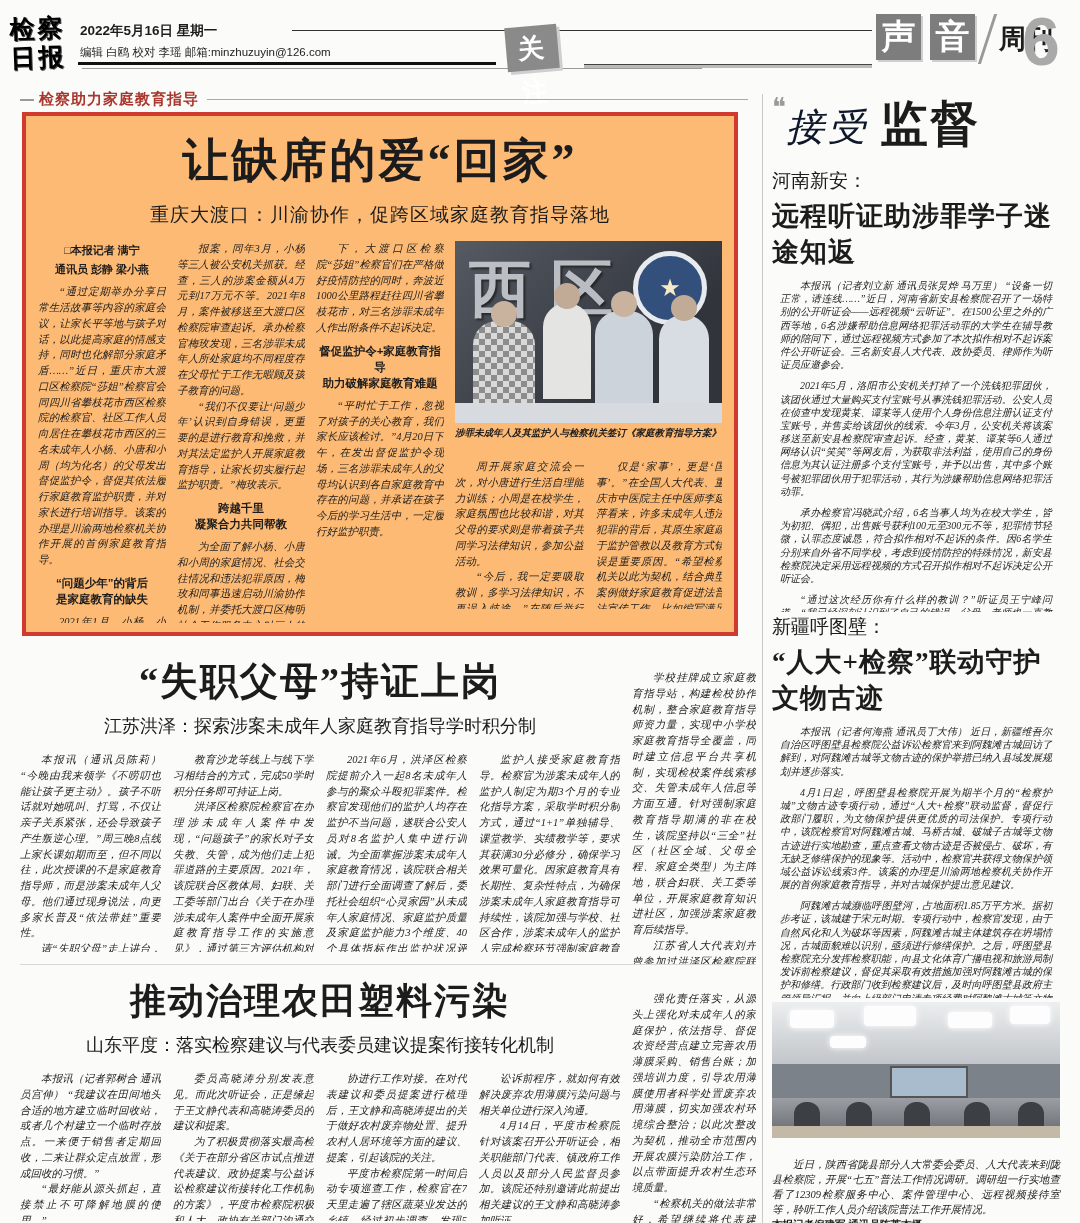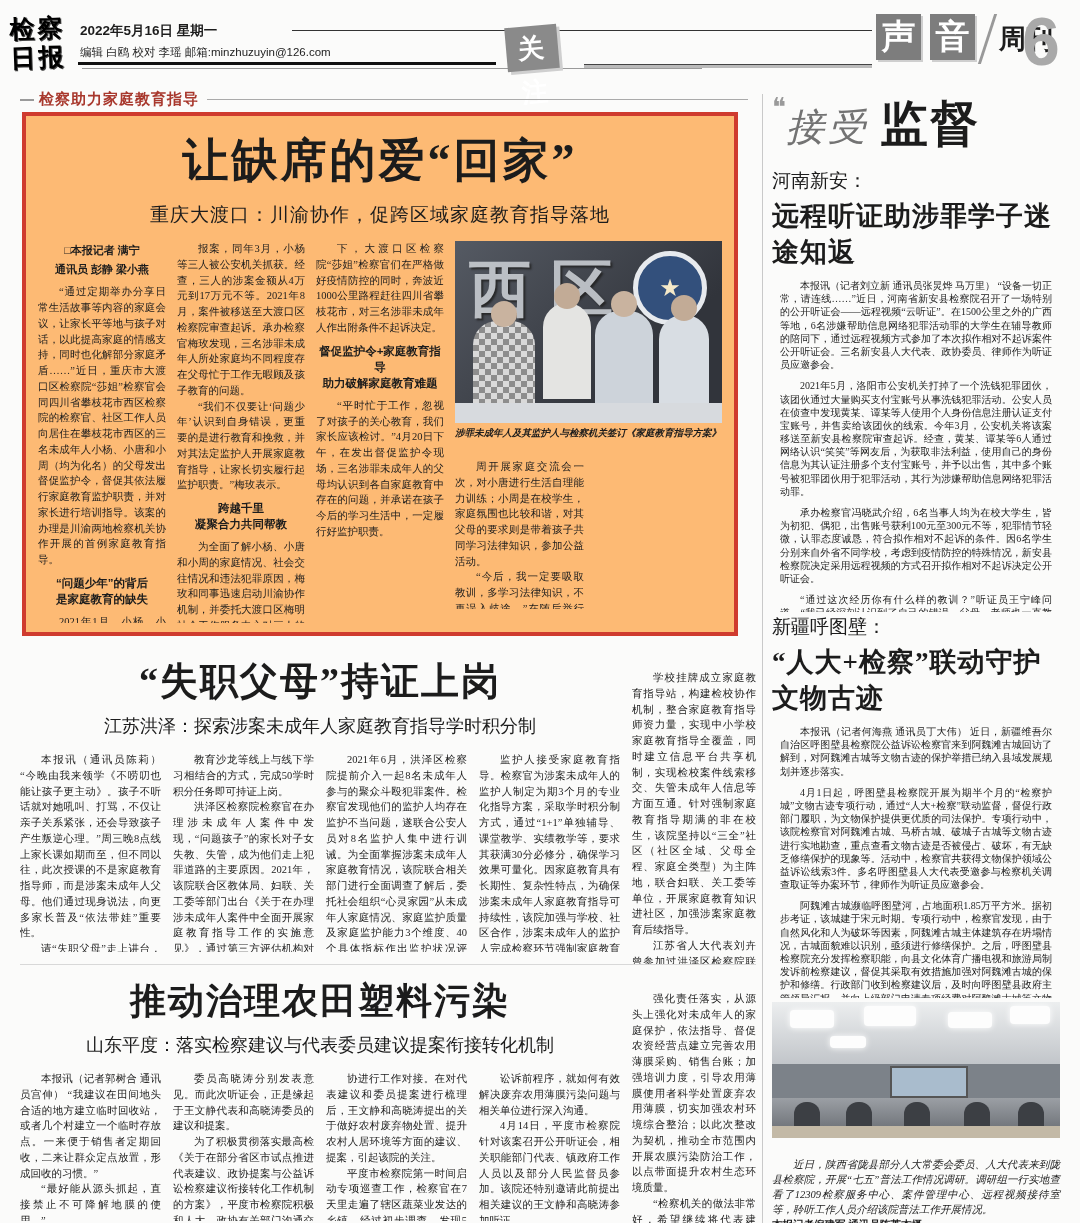--- a/index.html
+++ b/index.html
@@ -40,38 +40,38 @@
   .kicker-line{flex:1;height:1px;background:#aaa;}
   .lead-box{position:absolute;left:22px;top:112px;width:716px;height:524px;border:4px solid #cf3b2f;
         background:#fdba74;box-sizing:border-box;padding:8px 12px;}
   .lead-headline{text-align:center;font-size:46px;font-weight:bold;letter-spacing:3px;margin-top:6px;}
   .lead-subhead{text-align:center;font-size:19px;margin-top:10px;letter-spacing:1px;}
   .lead-body{display:flex;gap:11px;margin-top:13px;height:382px;overflow:hidden;}
   .lead-col{width:128px;flex:none;overflow:hidden;font-size:10.5px;line-height:1.5;}
   .lead-right{width:268px;flex:none;}
   .byline{text-align:center;font-weight:bold;font-size:11px;line-height:1.7;margin-bottom:6px;
         font-family:"Liberation Sans",sans-serif;}
-  .para{margin:0;text-indent:2em;text-align:justify;}
+  .para{margin:0;text-indent:2em;text-align:justify;font-style:italic;}
   .subhd{white-space:pre-line;text-align:center;font-weight:bold;font-size:11.5px;margin:7px 0;
         font-family:"Liberation Sans",sans-serif;line-height:1.4;}
   
   .photo-main{position:relative;width:268px;height:182px;overflow:hidden;
         background:linear-gradient(135deg,#555a63,#31343b 70%);}
   .wallchar{position:absolute;color:#cfd3d8;font-size:62px;font-weight:bold;opacity:.85;
         text-shadow:2px 2px 2px #222;}
   .emblem{position:absolute;right:16px;top:10px;width:64px;height:64px;border-radius:50%;
         background:#33507c;border:5px solid #e7eaee;display:flex;align-items:center;justify-content:center;}
   .emblem-star{color:#f5e9c8;font-size:24px;}
   .person{position:absolute;border-radius:24px 24px 0 0;}
   .head{position:absolute;left:50%;transform:translateX(-50%);top:-20px;width:26px;height:26px;
         border-radius:50%;}
   .table-surface{position:absolute;bottom:0;left:0;width:100%;height:20px;background:#d7dade;}
   .photo-caption{font-size:9.5px;font-weight:bold;font-style:italic;margin-top:4px;text-align:justify;
         line-height:1.4;height:30px;overflow:hidden;}
-  .lead-bottom-cols{display:flex;gap:12px;height:150px;overflow:hidden;margin-top:2px;flex-direction:column;}
+  .lead-bottom-cols{display:flex;gap:12px;height:150px;overflow:hidden;margin-top:2px;}
   .lead-bcol{width:129px;flex:none;overflow:hidden;font-size:10.5px;line-height:1.5;}
   
   .art{position:absolute;left:20px;width:736px;}
   .art2{top:650px;height:308px;}
   .art3{top:964px;height:259px;border-top:1px solid #d8d8d8;}
   .art-headline{position:absolute;left:0;width:600px;text-align:center;font-weight:bold;}
   .art2 .art-headline{top:6px;font-size:38px;letter-spacing:2px;}
   .art3 .art-headline{top:12px;font-size:36px;letter-spacing:2px;}
   .art-subhead{position:absolute;left:0;width:600px;text-align:center;font-size:18px;}
   .art2 .art-subhead{top:64px;}
@@ -80,21 +80,21 @@
   .art2 .art-col5{top:8px;height:294px;}
   .art3 .art-col5{top:14px;height:240px;}
   .art-cols{position:absolute;left:0;width:600px;display:flex;gap:12px;overflow:hidden;}
   .art2 .art-cols{top:102px;height:200px;}
   .art3 .art-cols{top:106px;height:150px;}
   .art-col{width:141px;flex:none;overflow:hidden;font-size:10.5px;line-height:1.5;}
   
   .sidebar{position:absolute;left:772px;top:96px;width:288px;height:1127px;}
   .sb-header{position:absolute;top:0;left:0;height:70px;width:288px;}
   .sb-quote{position:absolute;left:0;top:-4px;font-size:26px;color:#9a9a9a;}
-  .sb-light{position:absolute;left:14px;top:6px;font-size:38px;color:#737373;font-style:italic;
+  .sb-light{position:absolute;left:14px;top:6px;font-size:38px;color:#0f172a;font-style:italic;
         letter-spacing:4px;}
   .sb-bold{position:absolute;left:108px;top:-4px;font-size:48px;font-weight:bold;letter-spacing:2px;
         font-family:"Liberation Sans",sans-serif;}
   .sb-story{position:absolute;left:0;width:288px;}
   .sb-story1{top:72px;height:444px;overflow:hidden;}
   .sb-story2{top:518px;height:384px;overflow:hidden;}
   .sb-location{font-size:19px;font-family:"Liberation Sans",sans-serif;margin:0 0 4px;}
   .sb-headline{font-size:27px;font-weight:bold;letter-spacing:1px;margin:0 0 9px;}
   .sb-body p{margin:8px;text-indent:2em;text-align:justify;font-size:10px;line-height:1.32;}
   
@@ -272,21 +272,21 @@
         <p class="para">承办检察官冯晓武介绍，6名当事人均为在校大学生，皆为初犯、偶犯，出售账号获利100元至300元不等，犯罪情节轻微，认罪态度诚恳，符合拟作相对不起诉的条件。因6名学生分别来自外省不同学校，考虑到疫情防控的特殊情况，新安县检察院决定采用远程视频的方式召开拟作相对不起诉决定公开听证会。</p>
         <p class="para">“通过这次经历你有什么样的教训？”听证员王宁峰问道。“我已经深刻认识到了自己的错误，父母、老师也一直教育我，我以后一定认真学习法律知识，再也不做违法的事情了。”黄某说。会上，听证员充分了解案情并听取各方意见，6名学生通过远程连线方式，表示深刻认识到自身错误，愿意接受处罚。</p>
       </div>
   </div>
 
   <div class="sb-story sb-story2">
     <p class="sb-location">新疆呼图壁：</p>
     <p class="sb-headline">“人大+检察”联动守护文物古迹</p>
     <div class="sb-body">
         <p class="para">本报讯（记者何海燕 通讯员丁大伟） 近日，新疆维吾尔自治区呼图壁县检察院公益诉讼检察官来到阿魏滩古城回访了解到，对阿魏滩古城等文物古迹的保护举措已纳入县域发展规划并逐步落实。</p>
-        <p class="para">4月1日起，呼图壁县检察院开展为期半个月的“检察护城”文物古迹专项行动，通过“人大+检察”联动监督，督促行政部门履职，为文物保护提供更优质的司法保护。专项行动中，该院检察官对阿魏滩古城、马桥古城、破城子古城等文物古迹进行实地勘查，重点查看文物古迹是否被侵占、破坏，有无缺乏修缮保护的现象等。活动中，检察官共获得文物保护领域公益诉讼线索3件。多名呼图壁县人大代表受邀参与检察机关调查取证等办案环节，律师作为听证员应邀参会。</p>
+        <p class="para">4月1日起，呼图壁县检察院开展为期半个月的“检察护城”文物古迹专项行动，通过“人大+检察”联动监督，督促行政部门履职，为文物保护提供更优质的司法保护。专项行动中，该院检察官对阿魏滩古城、马桥古城、破城子古城等文物古迹进行实地勘查，重点查看文物古迹是否被侵占、破坏，有无缺乏修缮保护的现象等。活动中，检察官共获得文物保护领域公益诉讼线索3件。该案的办理是川渝两地检察机关协作开展的首例家庭教育指导，并对古城保护提出意见建议。</p>
         <p class="para">阿魏滩古城濒临呼图壁河，占地面积1.85万平方米。据初步考证，该城建于宋元时期。专项行动中，检察官发现，由于自然风化和人为破坏等因素，阿魏滩古城主体建筑存在坍塌情况，古城面貌难以识别，亟须进行修缮保护。之后，呼图壁县检察院充分发挥检察职能，向县文化体育广播电视和旅游局制发诉前检察建议，督促其采取有效措施加强对阿魏滩古城的保护和修缮。行政部门收到检察建议后，及时向呼图壁县政府主管领导汇报，并向上级部门申请专项经费对阿魏滩古城等文物古迹进行保护。目前，对阿魏滩古城等文物古迹的保护已纳入县域发展规划。</p>
       </div>
   </div>
 
   <div class="photo-side">
     <div class="lightpanel" style="left:18px;top:8px;width:44px;height:18px"></div>
     <div class="lightpanel" style="left:92px;top:4px;width:52px;height:20px"></div>
     <div class="lightpanel" style="left:176px;top:10px;width:44px;height:16px"></div>
     <div class="lightpanel" style="left:238px;top:4px;width:40px;height:18px"></div>
     <div class="lightpanel" style="left:58px;top:34px;width:36px;height:12px"></div>

